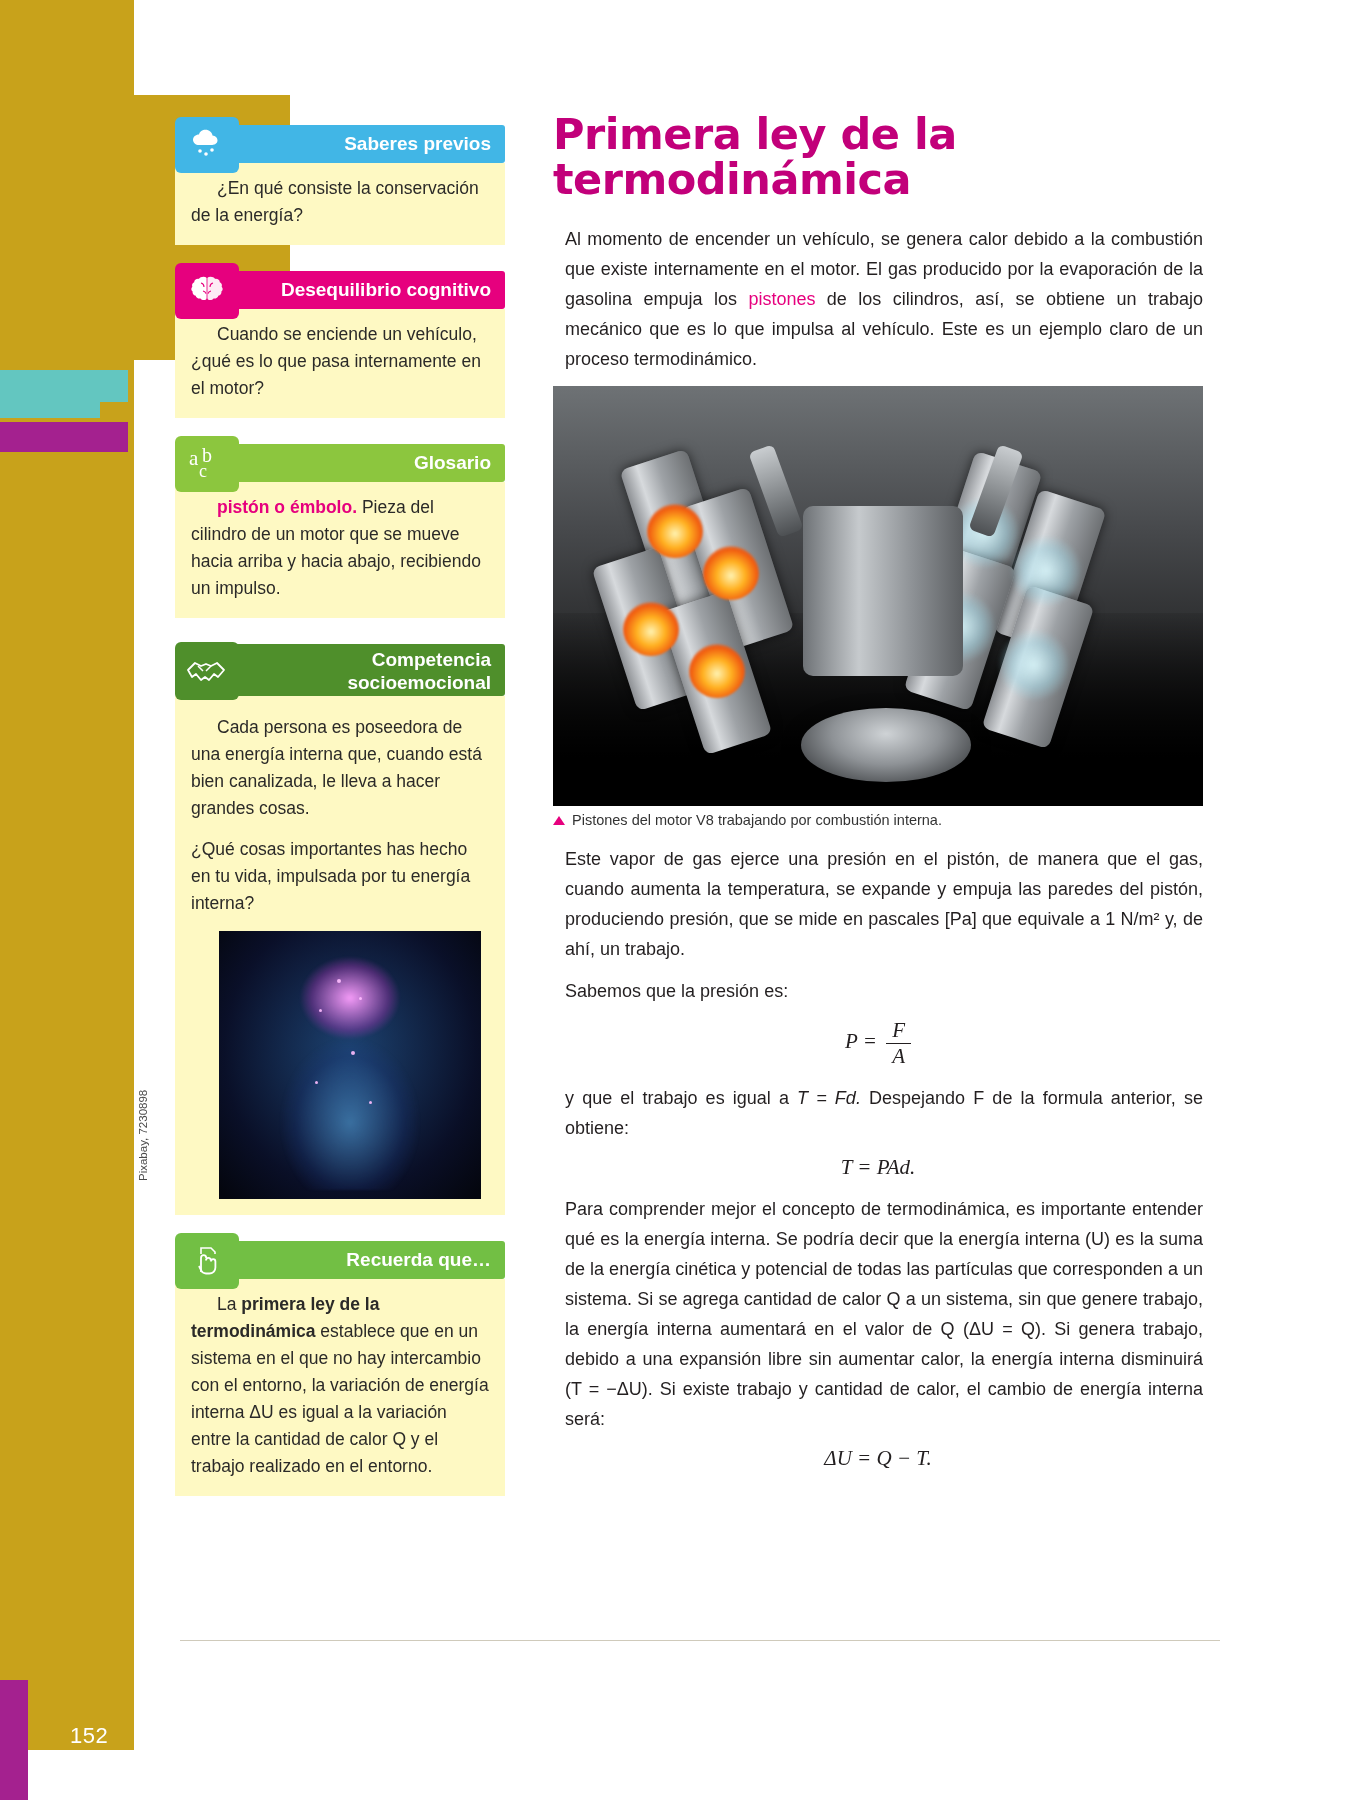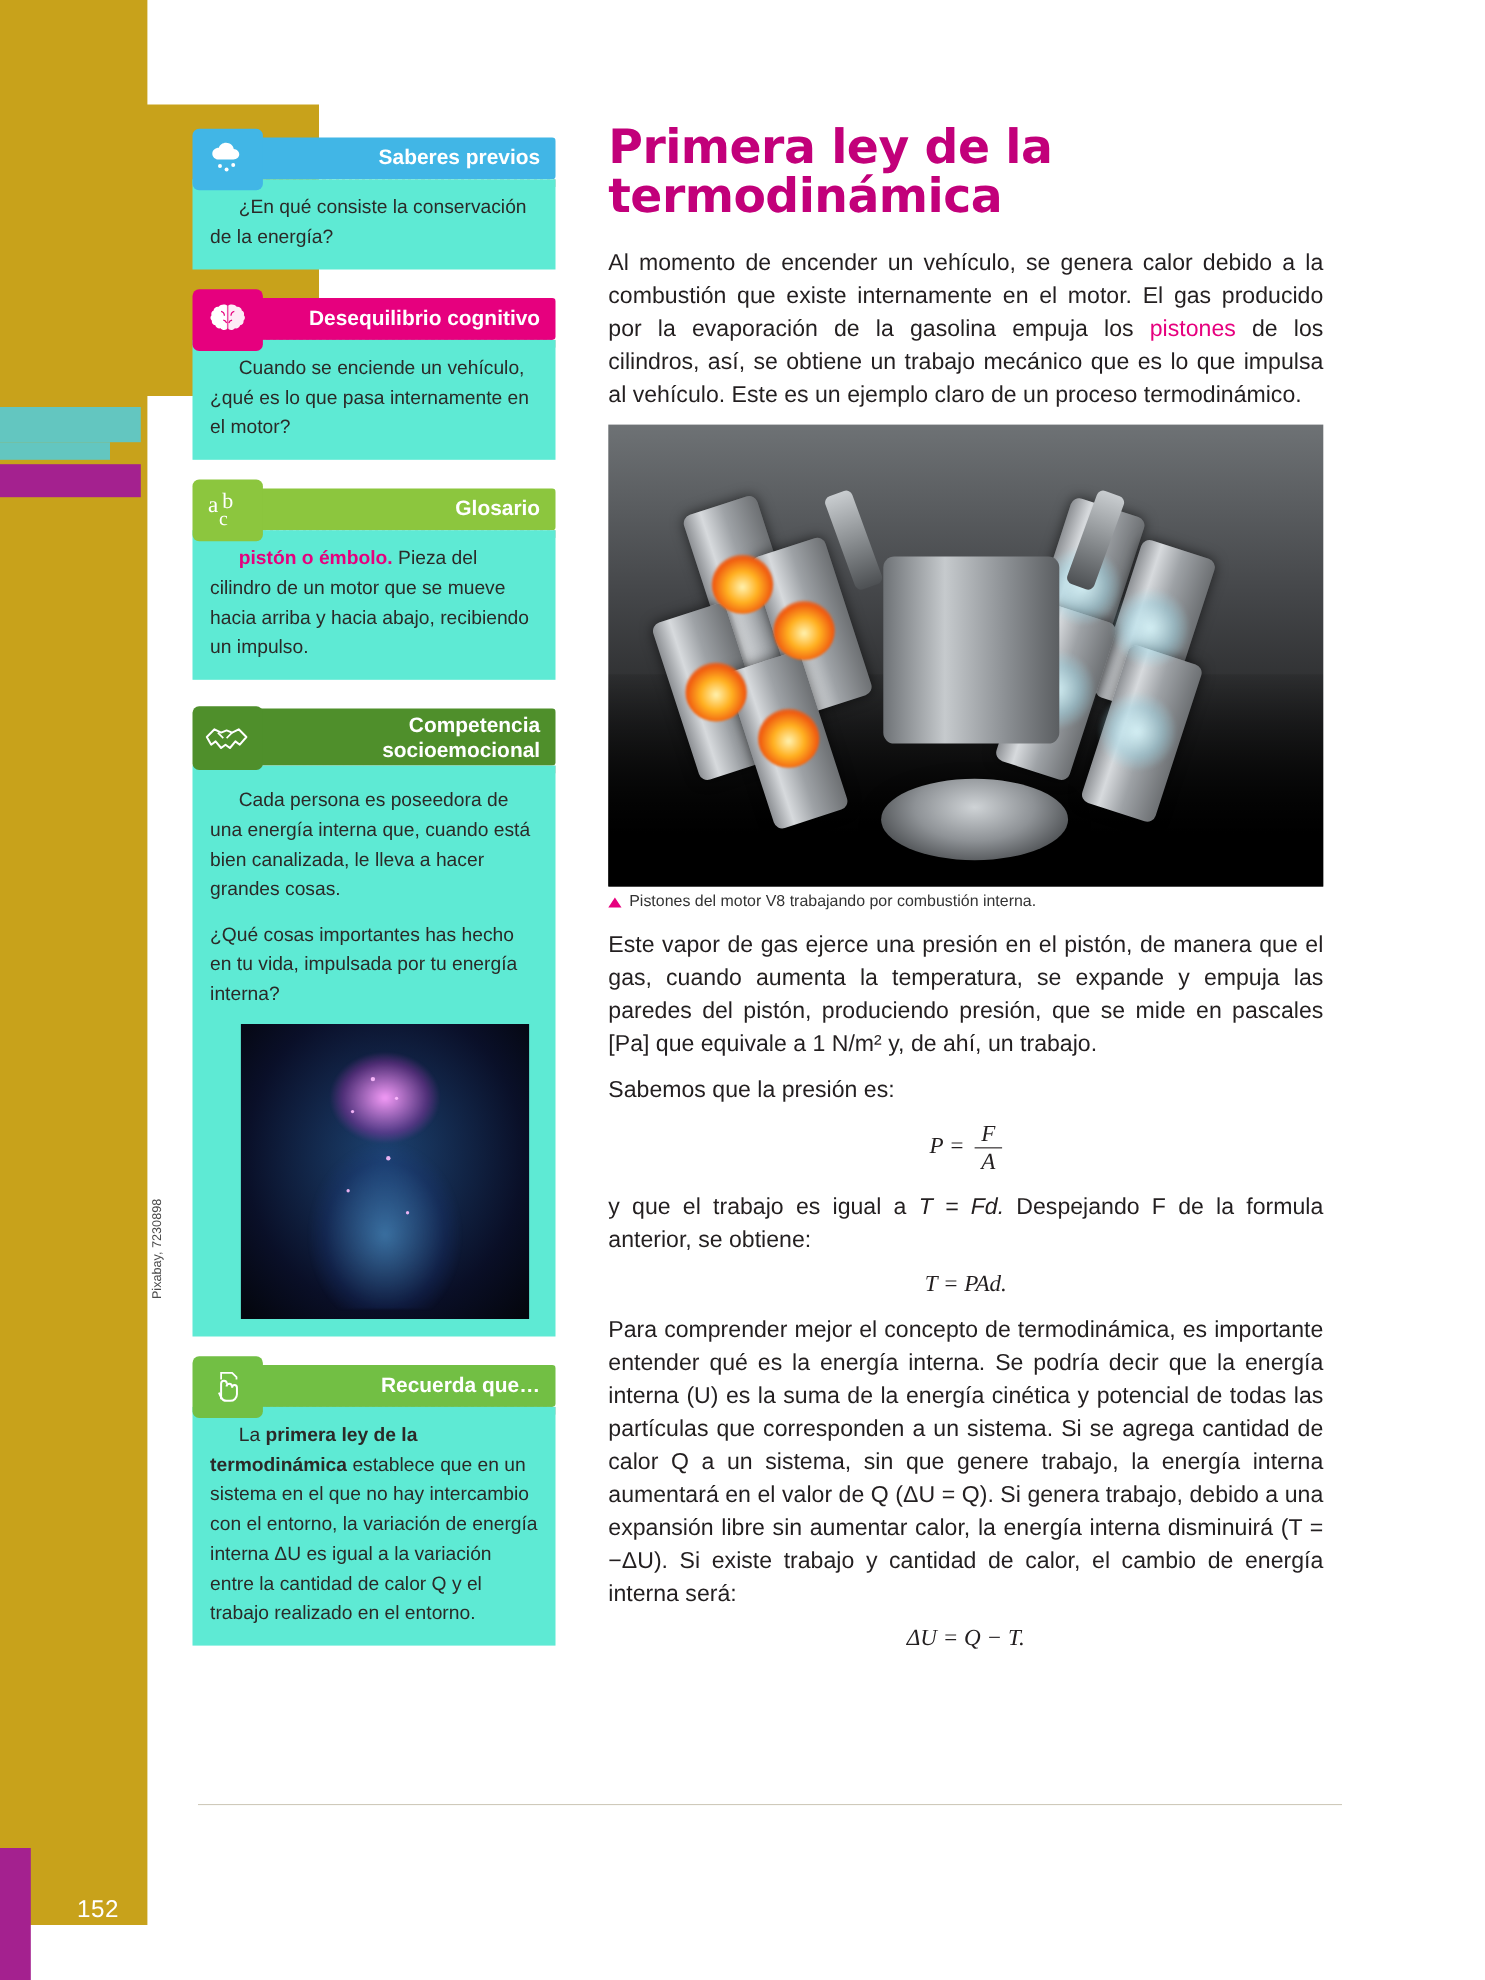--- a/index.html
+++ b/index.html
@@ -124,21 +124,21 @@
     z-index: 3;
   }
   .head-icon.blue   { background: #41b6e6; }
   .head-icon.pink   { background: #e6007e; }
   .head-icon.green  { background: #8cc63e; }
   .head-icon.dgreen { background: #4f8f2b; }
   .head-icon.lgreen { background: #72bf44; }
   .head-icon svg { display: block; }
 
   .box-body {
-    background: #5eead4;
+    background: #fef9c3;
     padding: 12px 16px 16px 16px;
     font-size: 17.5px;
     line-height: 27px;
     color: #2b2a28;
     position: relative;
   }
   .box-body.tall-head { padding-top: 18px; }
   .box-body p { margin: 0 0 14px 0; }
   .box-body p:last-child { margin-bottom: 0; }
   .indent { text-indent: 26px; }
@@ -206,22 +206,22 @@
   h1.title {
     margin: 0 0 22px 0;
     font-size: 43px;
     line-height: 1.05;
     color: #c2007a;
     font-family: "DejaVu Sans", sans-serif;
     font-weight: bold;
     letter-spacing: -0.5px;
   }
   .main p {
-    margin: 0 0 12px 0;
-    font-size: 21px;
+    margin: 0 0 12px 12px;
+    font-size: 18px;
     line-height: 30px;
     text-align: justify;
     color: #231f20;
   }
   .pink-word { color: #e6007e; }
   .it { font-style: italic; }
 
   .engine-fig {
     position: relative;
     width: 650px;

